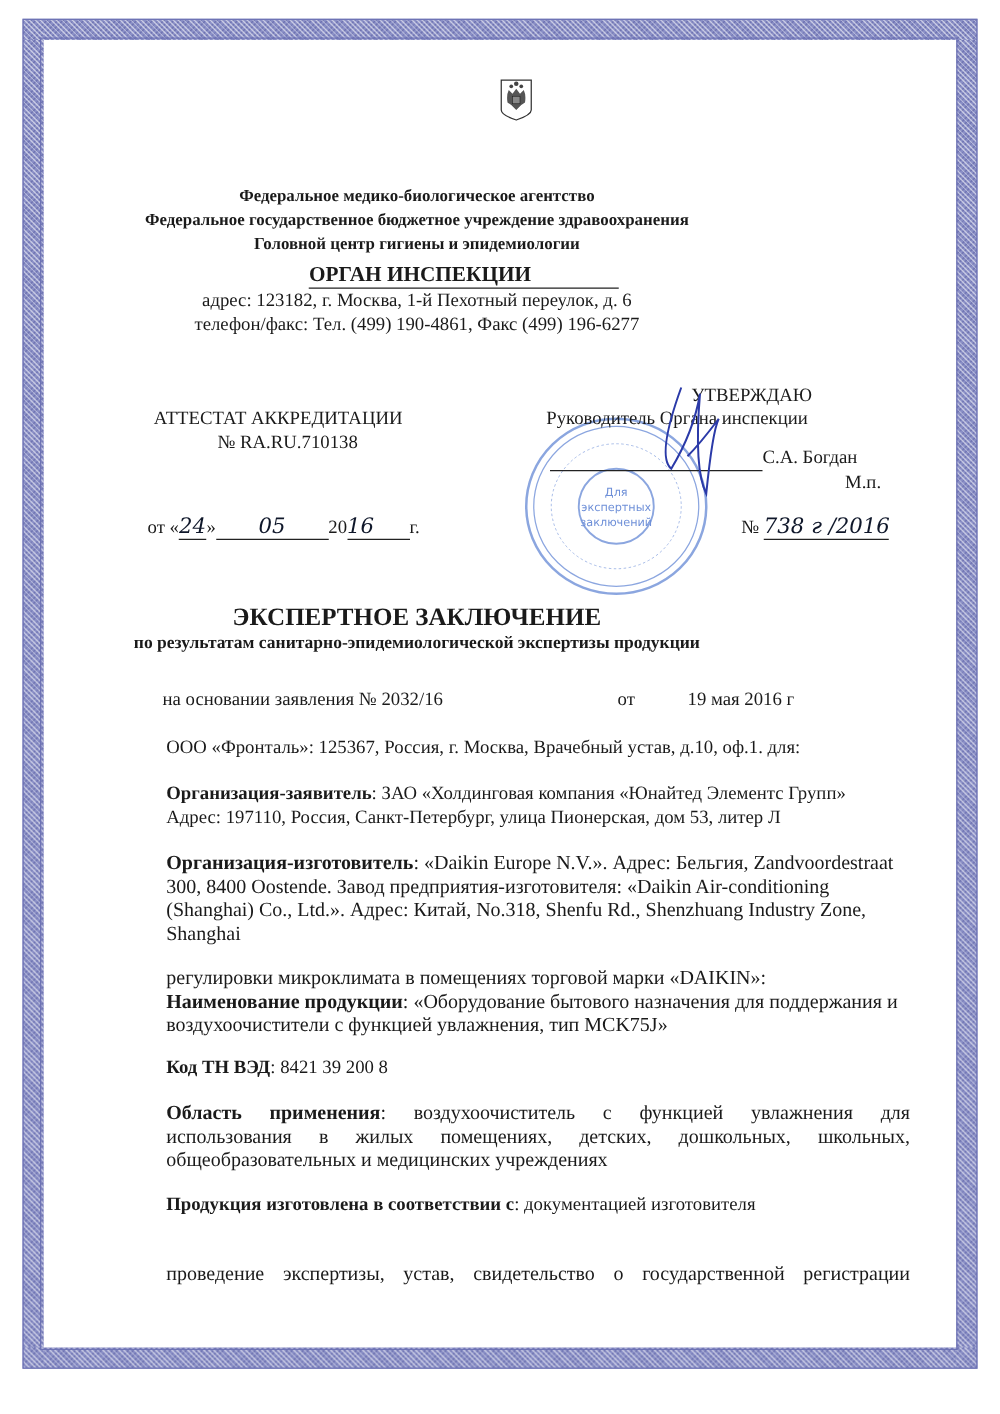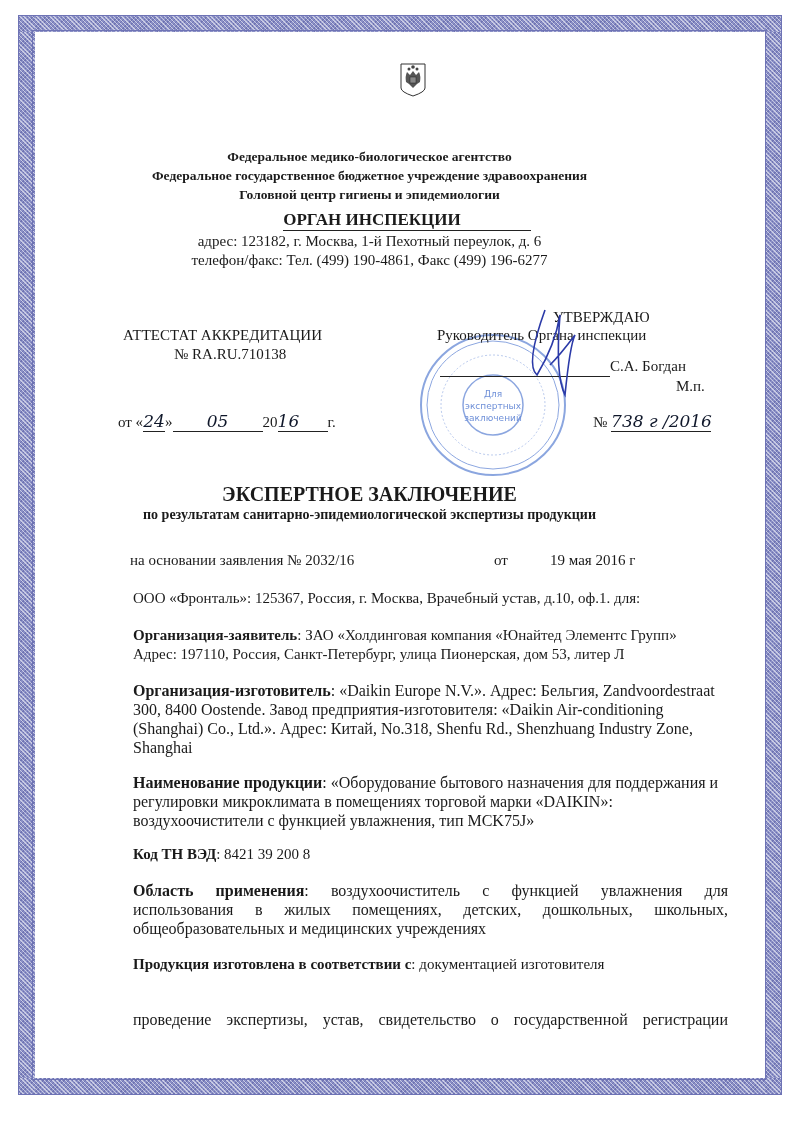--- a/index.html
+++ b/index.html
@@ -22,21 +22,21 @@
   }
   .frame-inner-line {
     position: absolute; left: 32px; top: 30px; width: 734px; height: 1050px;
     box-sizing: border-box; border: 1px solid #6e73b5; pointer-events: none;
   }
   .frame-outer-line {
     position: absolute; left: 18px; top: 15px; width: 764px; height: 1080px;
     box-sizing: border-box; border: 1px solid #6e73b5; pointer-events: none;
   }
   .emblem { position: absolute; left: 399px; top: 62px; width: 28px; height: 36px; }
-  .center { position: absolute; left: 0; width: 667px; text-align: center; padding-left: 36px; }
+  .center { position: absolute; left: 0; width: 667px; text-align: center; }
   .hdr { font-weight: bold; font-size: 13.5px; line-height: 19px; }
   .org-title { top: 210px; font-size: 17px; font-weight: bold; }
   .org-title span { display: inline-block; border-bottom: 1px solid #222; padding: 0 70px 0 0; margin-left: 75px; line-height: 20px; }
   .addr { font-size: 15px; line-height: 19px; }
   .abs { position: absolute; white-space: nowrap; }
   .p { font-size: 15px; line-height: 19px; }
   .b { font-weight: bold; }
   .hand { font-family: "DejaVu Serif", serif; font-style: italic; color: #0f172a; font-size: 17px; }
   .uline { display: inline-block; border-bottom: 1px solid #222; text-align: center; }
   .stamp { position: absolute; left: 418px; top: 330px; width: 150px; height: 150px; }
@@ -116,22 +116,22 @@
 <div class="abs p" style="left:133px; top:645px;">Адрес: 197110, Россия, Санкт-Петербург, улица Пионерская, дом 53, литер Л</div>
 
 <div class="block" style="top:681px;">
   <div><span class="b">Организация-изготовитель</span><span>: «Daikin Europe N.V.». Адрес: Бельгия, Zandvoordestraat</span></div>
   <div>300, 8400 Oostende. Завод предприятия-изготовителя: «Daikin Air-conditioning</div>
   <div>(Shanghai) Co., Ltd.». Адрес: Китай, No.318, Shenfu Rd., Shenzhuang Industry Zone,</div>
   <div>Shanghai</div>
 </div>
 
 <div class="block" style="top:773px;">
+  <div>регулировки микроклимата в помещениях торговой марки «DAIKIN»:</div>
   <div><span class="b">Наименование продукции</span><span>: «Оборудование бытового назначения для поддержания и</span></div>
-  <div>регулировки микроклимата в помещениях торговой марки «DAIKIN»:</div>
   <div>воздухоочистители с функцией увлажнения, тип MCK75J»</div>
 </div>
 
 <div class="abs p" style="left:133px; top:845px;">
   <span class="b">Код ТН ВЭД</span><span>: 8421 39 200 8</span>
 </div>
 
 <div class="block" style="top:881px;">
   <div class="justify"><span class="b">Область применения</span><span>: воздухоочиститель с функцией увлажнения для</span></div>
   <div class="justify">использования в жилых помещениях, детских, дошкольных, школьных,</div>

